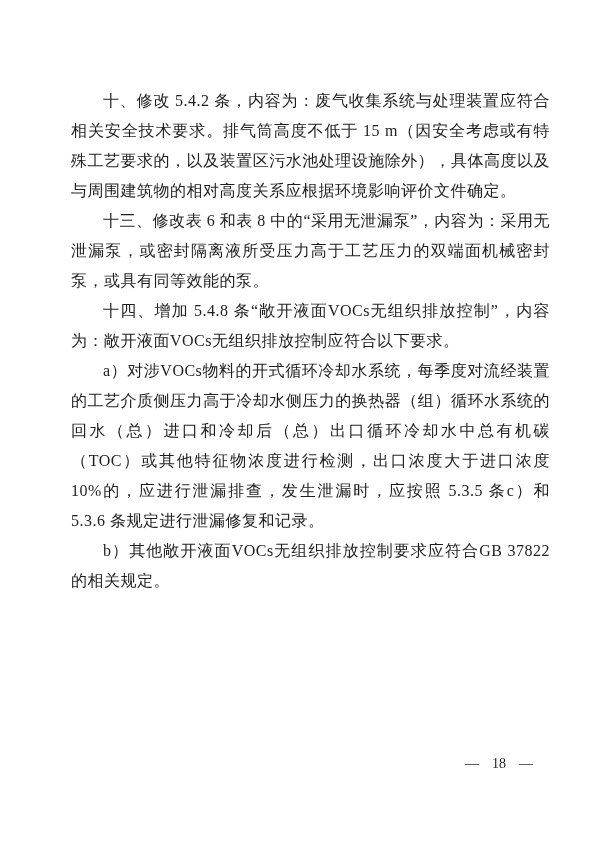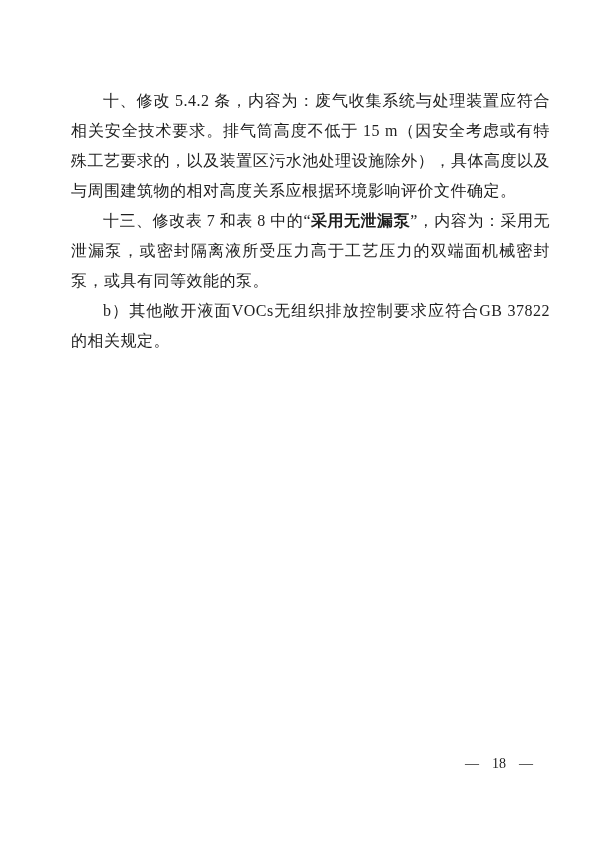--- a/index.html
+++ b/index.html
@@ -22,21 +22,21 @@
   .para {
     margin: 0;
     font-size: 16px;
     line-height: 30px;
     text-indent: 32px;
     text-align: justify;
     text-justify: inter-character;
     letter-spacing: 0.5px;
   }
   .para .term {
-    font-weight: 700;
+    font-weight: 400;
   }
   .para.cont {
     text-align-last: justify;
   }
   .footer {
     position: absolute;
     top: 755px; right: 67px;
     display: flex;
     align-items: center;
     gap: 13px;
@@ -48,23 +48,25 @@
 </head>
 <body>
 
 <div class="page">
   <div class="content">
 
     <p class="para"><span>十、修改 5.4.2 条，内容为：废气收集系统与处理装置应符合相关安全技术要求。排气筒高度不低于 15 m（因安全考虑或有特殊工艺要求的，以及装置区污水池处理设施除外），具体高度以及与周围建筑物的相对高度关系应根据环境影响评价文件确定。</span><span class="term"></span><span></span></p>
 
 
 
-    <p class="para"><span>十三、修改表 7 和表 8 中的“</span><span class="term">采用无泄漏泵</span><span>”，内容为：采用无泄漏泵，或密封隔离液所受压力高于工艺压力的双端面机械密封泵，或具有同等效能的泵。</span></p>
+    <p class="para"><span>十三、修改表 6 和表 8 中的“</span><span class="term">采用无泄漏泵</span><span>”，内容为：采用无泄漏泵，或密封隔离液所受压力高于工艺压力的双端面机械密封泵，或具有同等效能的泵。</span></p>
 
+    <p class="para"><span>十四、增加 5.4.8 条“</span><span class="term">敞开液面VOCs无组织排放控制</span><span>”，内容为：敞开液面VOCs无组织排放控制应符合以下要求。</span></p>
 
+    <p class="para"><span>a）对涉VOCs物料的开式循环冷却水系统，每季度对流经装置的工艺介质侧压力高于冷却水侧压力的换热器（组）循环水系统的回水（总）进口和冷却后（总）出口循环冷却水中总有机碳（TOC）或其他特征物浓度进行检测，出口浓度大于进口浓度 10%的，应进行泄漏排查，发生泄漏时，应按照 5.3.5 条c）和 5.3.6 条规定进行泄漏修复和记录。</span><span class="term"></span><span></span></p>
 
     <p class="para"><span>b）其他敞开液面VOCs无组织排放控制要求应符合GB 37822 的相关规定。</span><span class="term"></span><span></span></p>
 
 
   </div>
 
   <div class="footer">
     <span>—</span>
     <span>18</span>
     <span>—</span>

